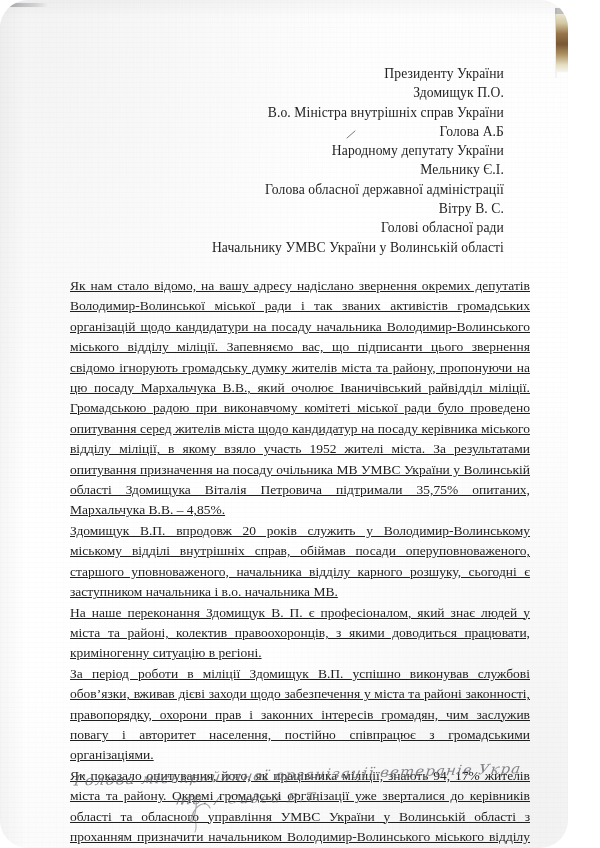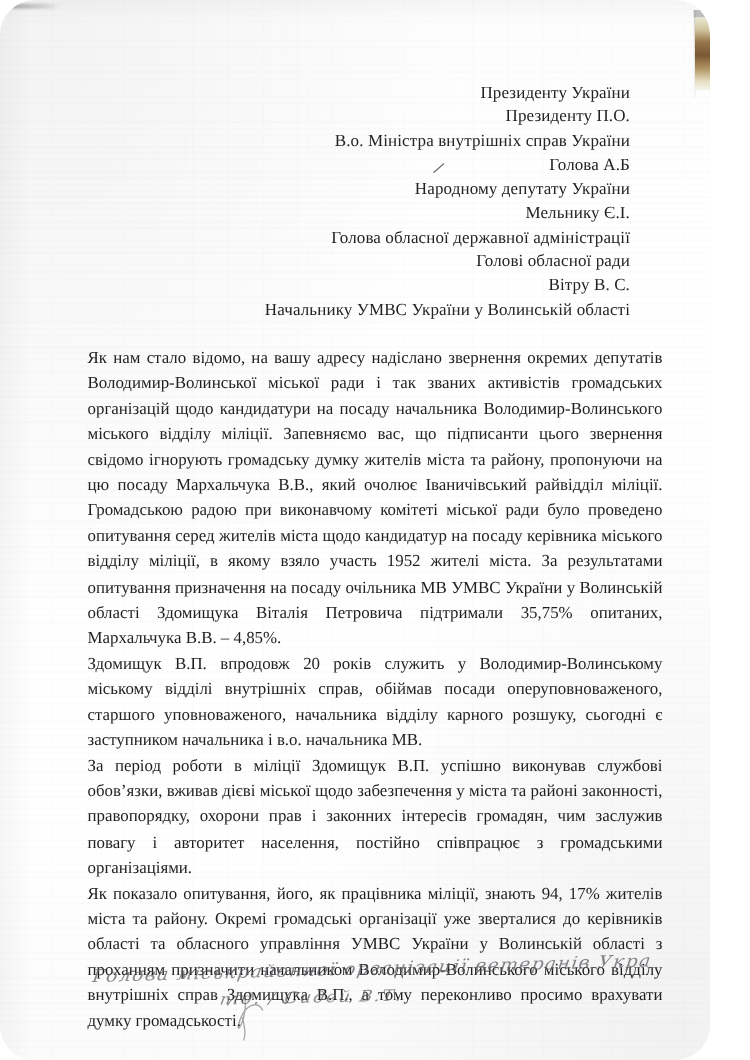--- a/index.html
+++ b/index.html
@@ -139,20 +139,21 @@
     font-size: 13.5px;
     line-height: 20.4px;
     color: #1f1f1f;
   }
 
   .para {
     margin: 0;
     text-align: justify;
     text-justify: inter-word;
     hyphens: none;
+    text-decoration: underline;
   }
 
   
   .handwriting {
     position: absolute;
     left: 0;
     right: 0;
     top: 766px;
     height: 82px;
     pointer-events: none;
@@ -199,39 +200,40 @@
   <div class="scan-noise"></div>
   <div class="edge-shade-top"></div>
   <div class="edge-shade-left"></div>
   <div class="smudge-topleft"></div>
   <div class="bleed-cap"></div>
   <div class="bleed-strip-edge"></div>
   <div class="bleed-strip"></div>
 
   <div class="addressees">
     <div class="line">Президенту України</div>
-    <div class="line">Президенту П.О.</div>
+    <div class="line">Здомищук П.О.</div>
     <div class="line">В.о. Міністра внутрішніх справ України</div>
     <div class="line">Голова А.Б</div>
     <div class="line">Народному депутату України</div>
     <div class="line">Мельнику Є.І.</div>
     <div class="line">Голова обласної державної адміністрації</div>
+    <div class="line">Вітру В. С.</div>
     <div class="line">Голові обласної ради</div>
-    <div class="line">Вітру В. С.</div>
     <div class="line">Начальнику УМВС України у Волинській області</div>
   </div>
 
   <svg class="tick-mark" viewBox="0 0 12 10">
     <path d="M1 8 L9 1" stroke="#6a6a72" stroke-width="0.9" fill="none" stroke-linecap="round"></path>
   </svg>
 
   <div class="body-text">
     <p class="para">Як нам стало відомо, на вашу адресу надіслано звернення окремих депутатів Володимир-Волинської міської ради і так званих активістів громадських організацій щодо кандидатури на посаду начальника Володимир-Волинського міського відділу міліції. Запевняємо вас, що підписанти цього звернення  свідомо ігнорують громадську думку жителів міста та району, пропонуючи на цю посаду Мархальчука В.В., який очолює Іваничівський райвідділ міліції. Громадською радою при виконавчому комітеті міської ради було проведено опитування серед жителів міста щодо кандидатур на посаду керівника міського відділу міліції, в якому взяло участь 1952 жителі міста. За результатами опитування призначення на посаду очільника МВ УМВС України у Волинській області Здомищука Віталія Петровича підтримали 35,75% опитаних, Мархальчука В.В. – 4,85%.</p>
     <p class="para">Здомищук В.П. впродовж 20 років служить у Володимир-Волинському міському відділі внутрішніх справ, обіймав посади оперуповноваженого, старшого уповноваженого, начальника відділу карного розшуку, сьогодні є заступником начальника і в.о. начальника МВ.</p>
-    <p class="para">За період роботи в міліції Здомищук В.П. успішно виконував службові обов’язки, вживав дієві міської щодо забезпечення у міста та районі законності, правопорядку, охорони прав і законних інтересів громадян, чим заслужив повагу і авторитет населення, постійно співпрацює з громадськими організаціями.</p>
+    <p class="para">На наше переконання Здомищук В. П. є професіоналом, який знає людей у міста та районі, колектив правоохоронців, з якими доводиться працювати, криміногенну ситуацію в регіоні.</p>
+    <p class="para">За період роботи в міліції Здомищук В.П. успішно виконував службові обов’язки, вживав дієві заходи щодо забезпечення у міста та районі законності, правопорядку, охорони прав і законних інтересів громадян, чим заслужив повагу і авторитет населення, постійно співпрацює з громадськими організаціями.</p>
     <p class="para">Як показало опитування, його, як працівника міліції, знають 94, 17% жителів міста та району. Окремі громадські організації уже зверталися до керівників області та обласного управління УМВС України у Волинській області з проханням призначити начальником Володимир-Волинського міського відділу внутрішніх справ Здомищука В.П., а тому  переконливо просимо врахувати думку громадськості.</p>
   </div>
 
   <div class="handwriting">
     <div class="hw-line-1">Голова міськрайонної організації ветеранів Укра</div>
     <div class="hw-line-2">під.      / Сидей В.Т.</div>
     <svg class="hw-stroke" style="left:176px; top:22px;" width="120" height="46" viewBox="0 0 120 46">
       <path d="M6 16 C14 4, 22 6, 20 20 C18 34, 12 40, 16 28 C20 16, 30 12, 34 20" stroke="#5f5f67" stroke-width="1.1" fill="none" stroke-linecap="round"></path>
       <path d="M18 26 C20 34, 21 40, 19 44" stroke="#5f5f67" stroke-width="1" fill="none" stroke-linecap="round"></path>
     </svg>

